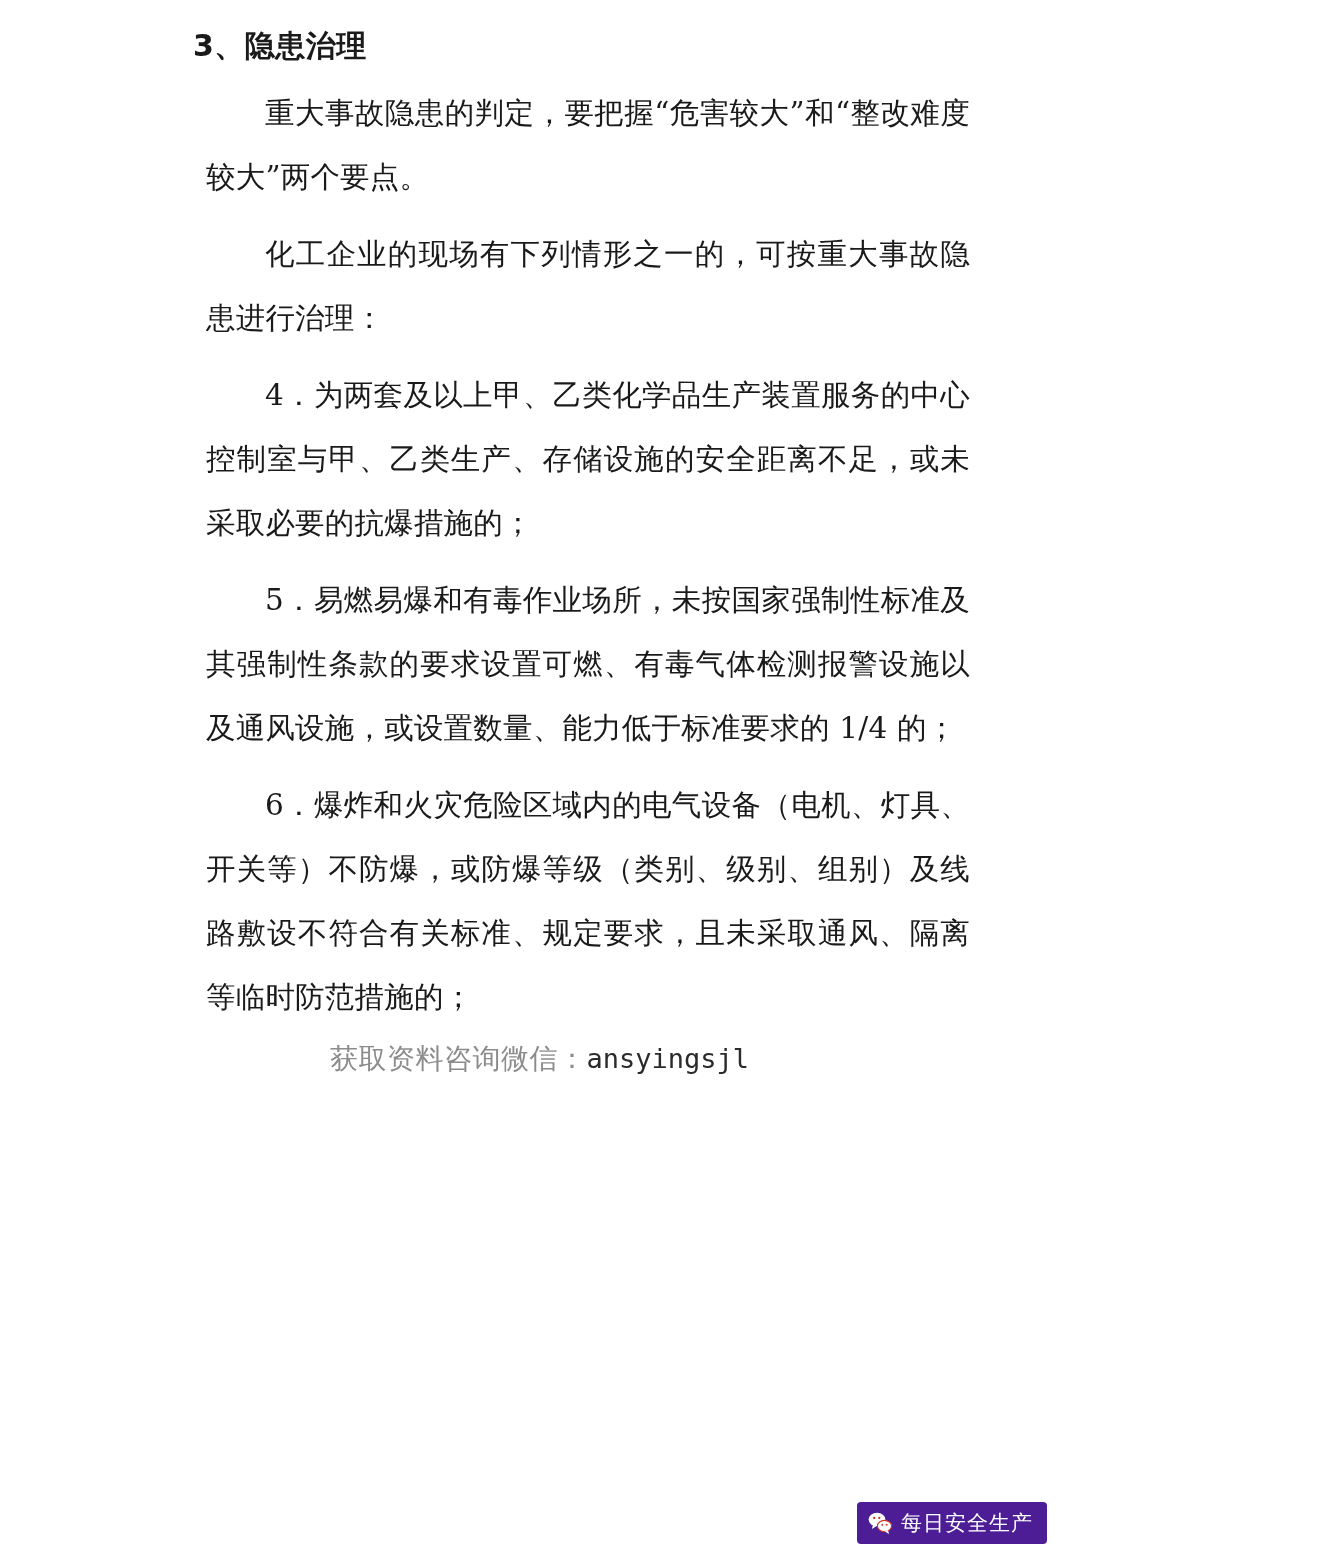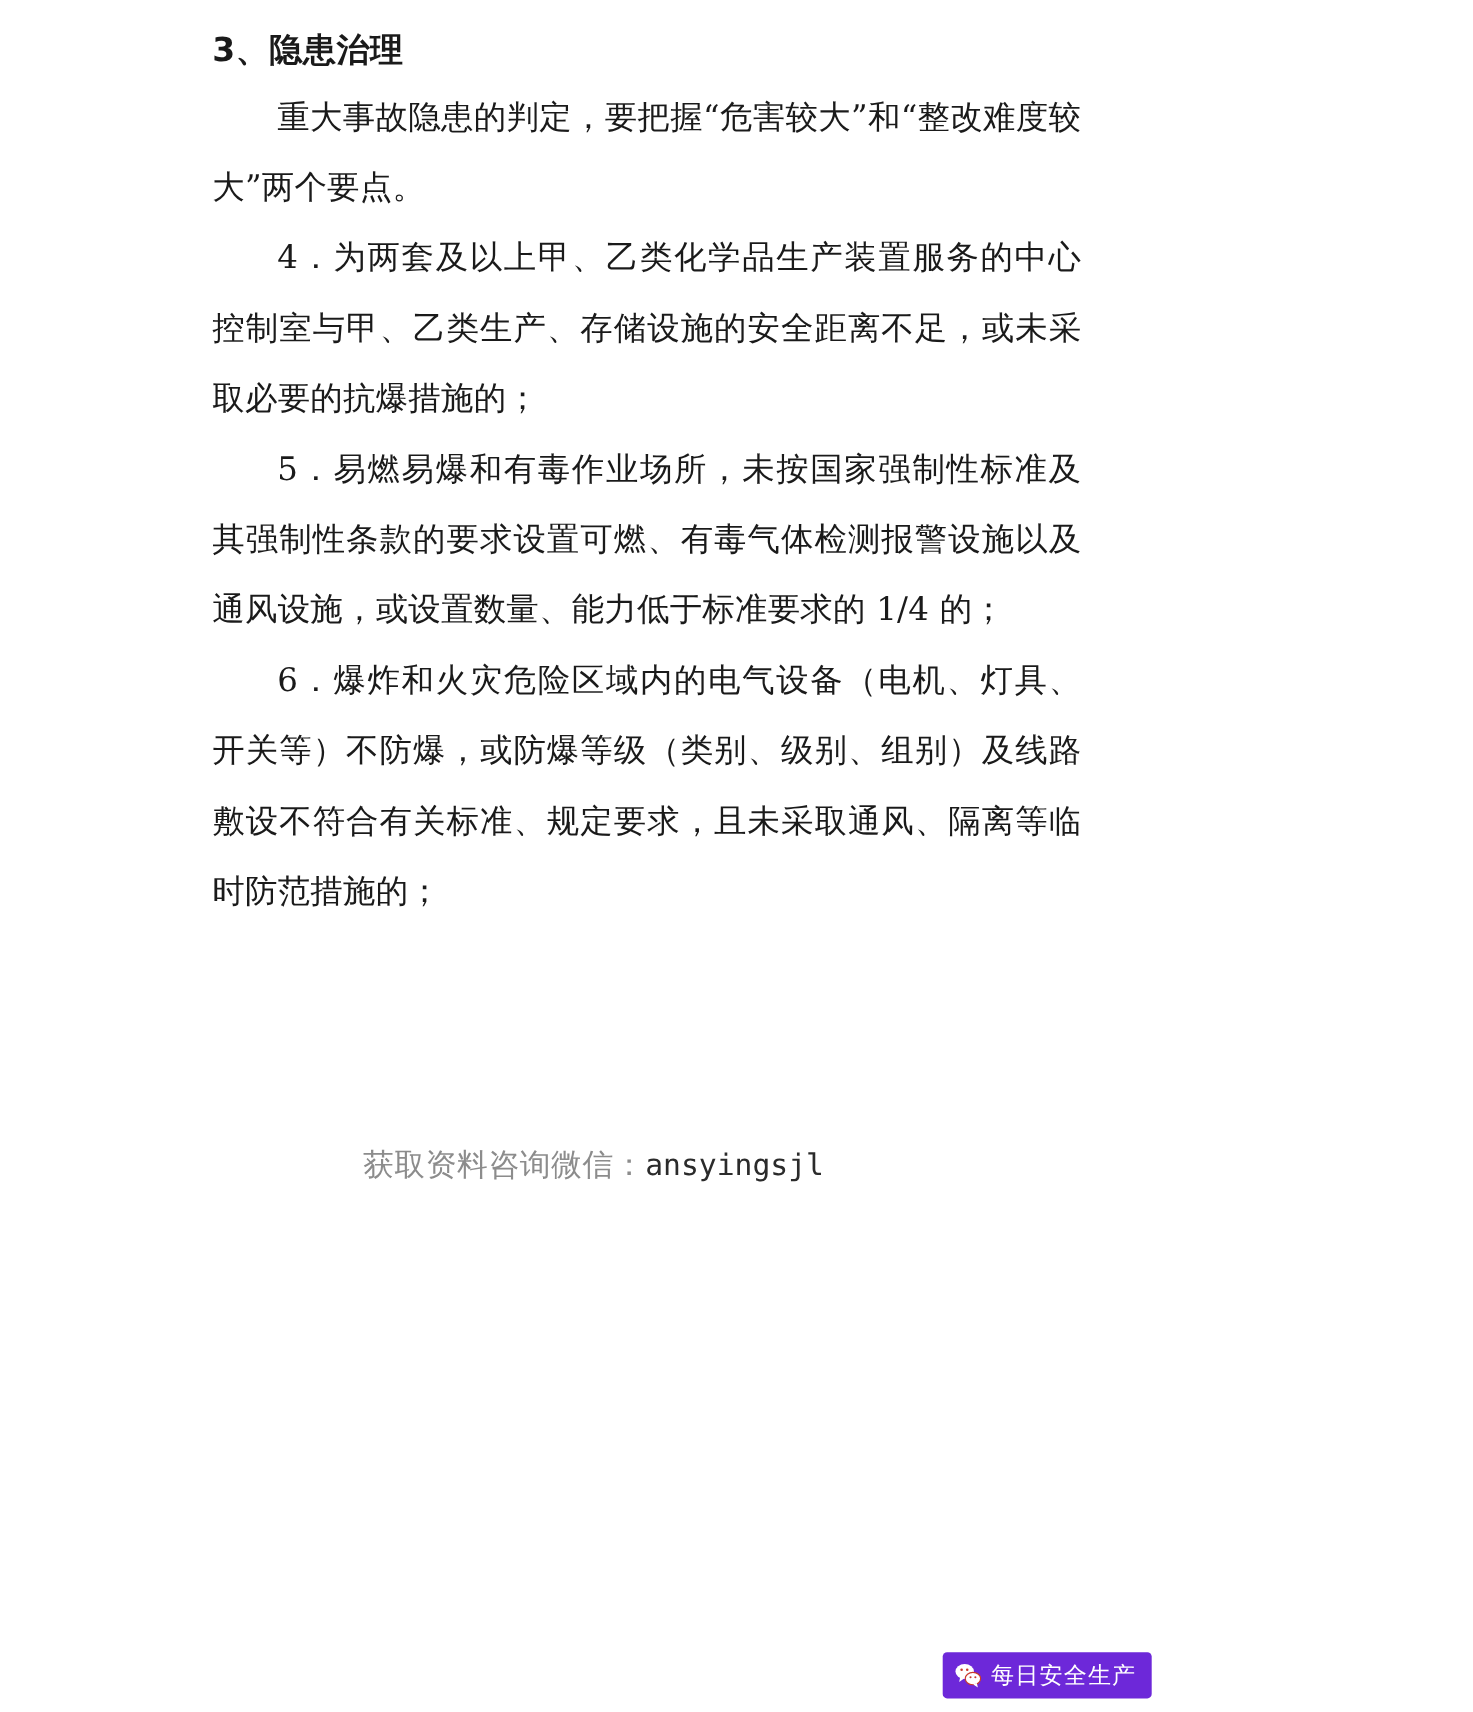--- a/index.html
+++ b/index.html
@@ -28,21 +28,21 @@
     font-size: 30px;
     line-height: 1.45;
     letter-spacing: 0.5px;
     margin: 14px 0 6px 0;
   }
   .para {
     font-size: 29.5px;
     line-height: 64px;
     text-align: justify;
     text-justify: inter-ideograph;
-    margin: 0;
+    margin: 13px;
     letter-spacing: 0.2px;
     text-indent: 2em;
   }
   
   .watermark {
     position: absolute;
     left: 330px;
     top: 1040px;
     font-family: "DejaVu Serif", "Liberation Serif", serif;
     font-size: 28px;
@@ -57,21 +57,21 @@
     color: #2b2b2b;
   }
   
   .badge {
     position: absolute;
     right: 18px;
     bottom: 12px;
     display: flex;
     align-items: center;
     gap: 8px;
-    background: #6d28d9;
+    background: #4c1d95;
     color: #ffffff;
     padding: 7px 14px 7px 10px;
     border-radius: 4px;
     font-family: "DejaVu Sans", "Liberation Sans", sans-serif;
     font-size: 21px;
     letter-spacing: 1px;
     white-space: nowrap;
   }
   .badge .wechat-icon {
     width: 26px;
@@ -83,20 +83,21 @@
   .badge .wechat-icon svg { display: block; }
 </style>
 </head>
 <body>
 
 <div class="page">
 
   <h1 class="heading">3、隐患治理</h1>
 
   <p class="para">重大事故隐患的判定，要把握“危害较大”和“整改难度较大”两个要点。</p>
+  <p class="para">化工企业的现场有下列情形之一的，可按重大事故隐患进行治理：</p>
   <p class="para">4．为两套及以上甲、乙类化学品生产装置服务的中心控制室与甲、乙类生产、存储设施的安全距离不足，或未采取必要的抗爆措施的；</p>
   <p class="para">5．易燃易爆和有毒作业场所，未按国家强制性标准及其强制性条款的要求设置可燃、有毒气体检测报警设施以及通风设施，或设置数量、能力低于标准要求的 1/4 的；</p>
   <p class="para">6．爆炸和火灾危险区域内的电气设备（电机、灯具、开关等）不防爆，或防爆等级（类别、级别、组别）及线路敷设不符合有关标准、规定要求，且未采取通风、隔离等临时防范措施的；</p>
 
   <div class="watermark">
     <span>获取资料咨询微信：</span><span class="mono">ansyingsjl</span>
   </div>
 
   <div class="badge">
     <span class="wechat-icon">

